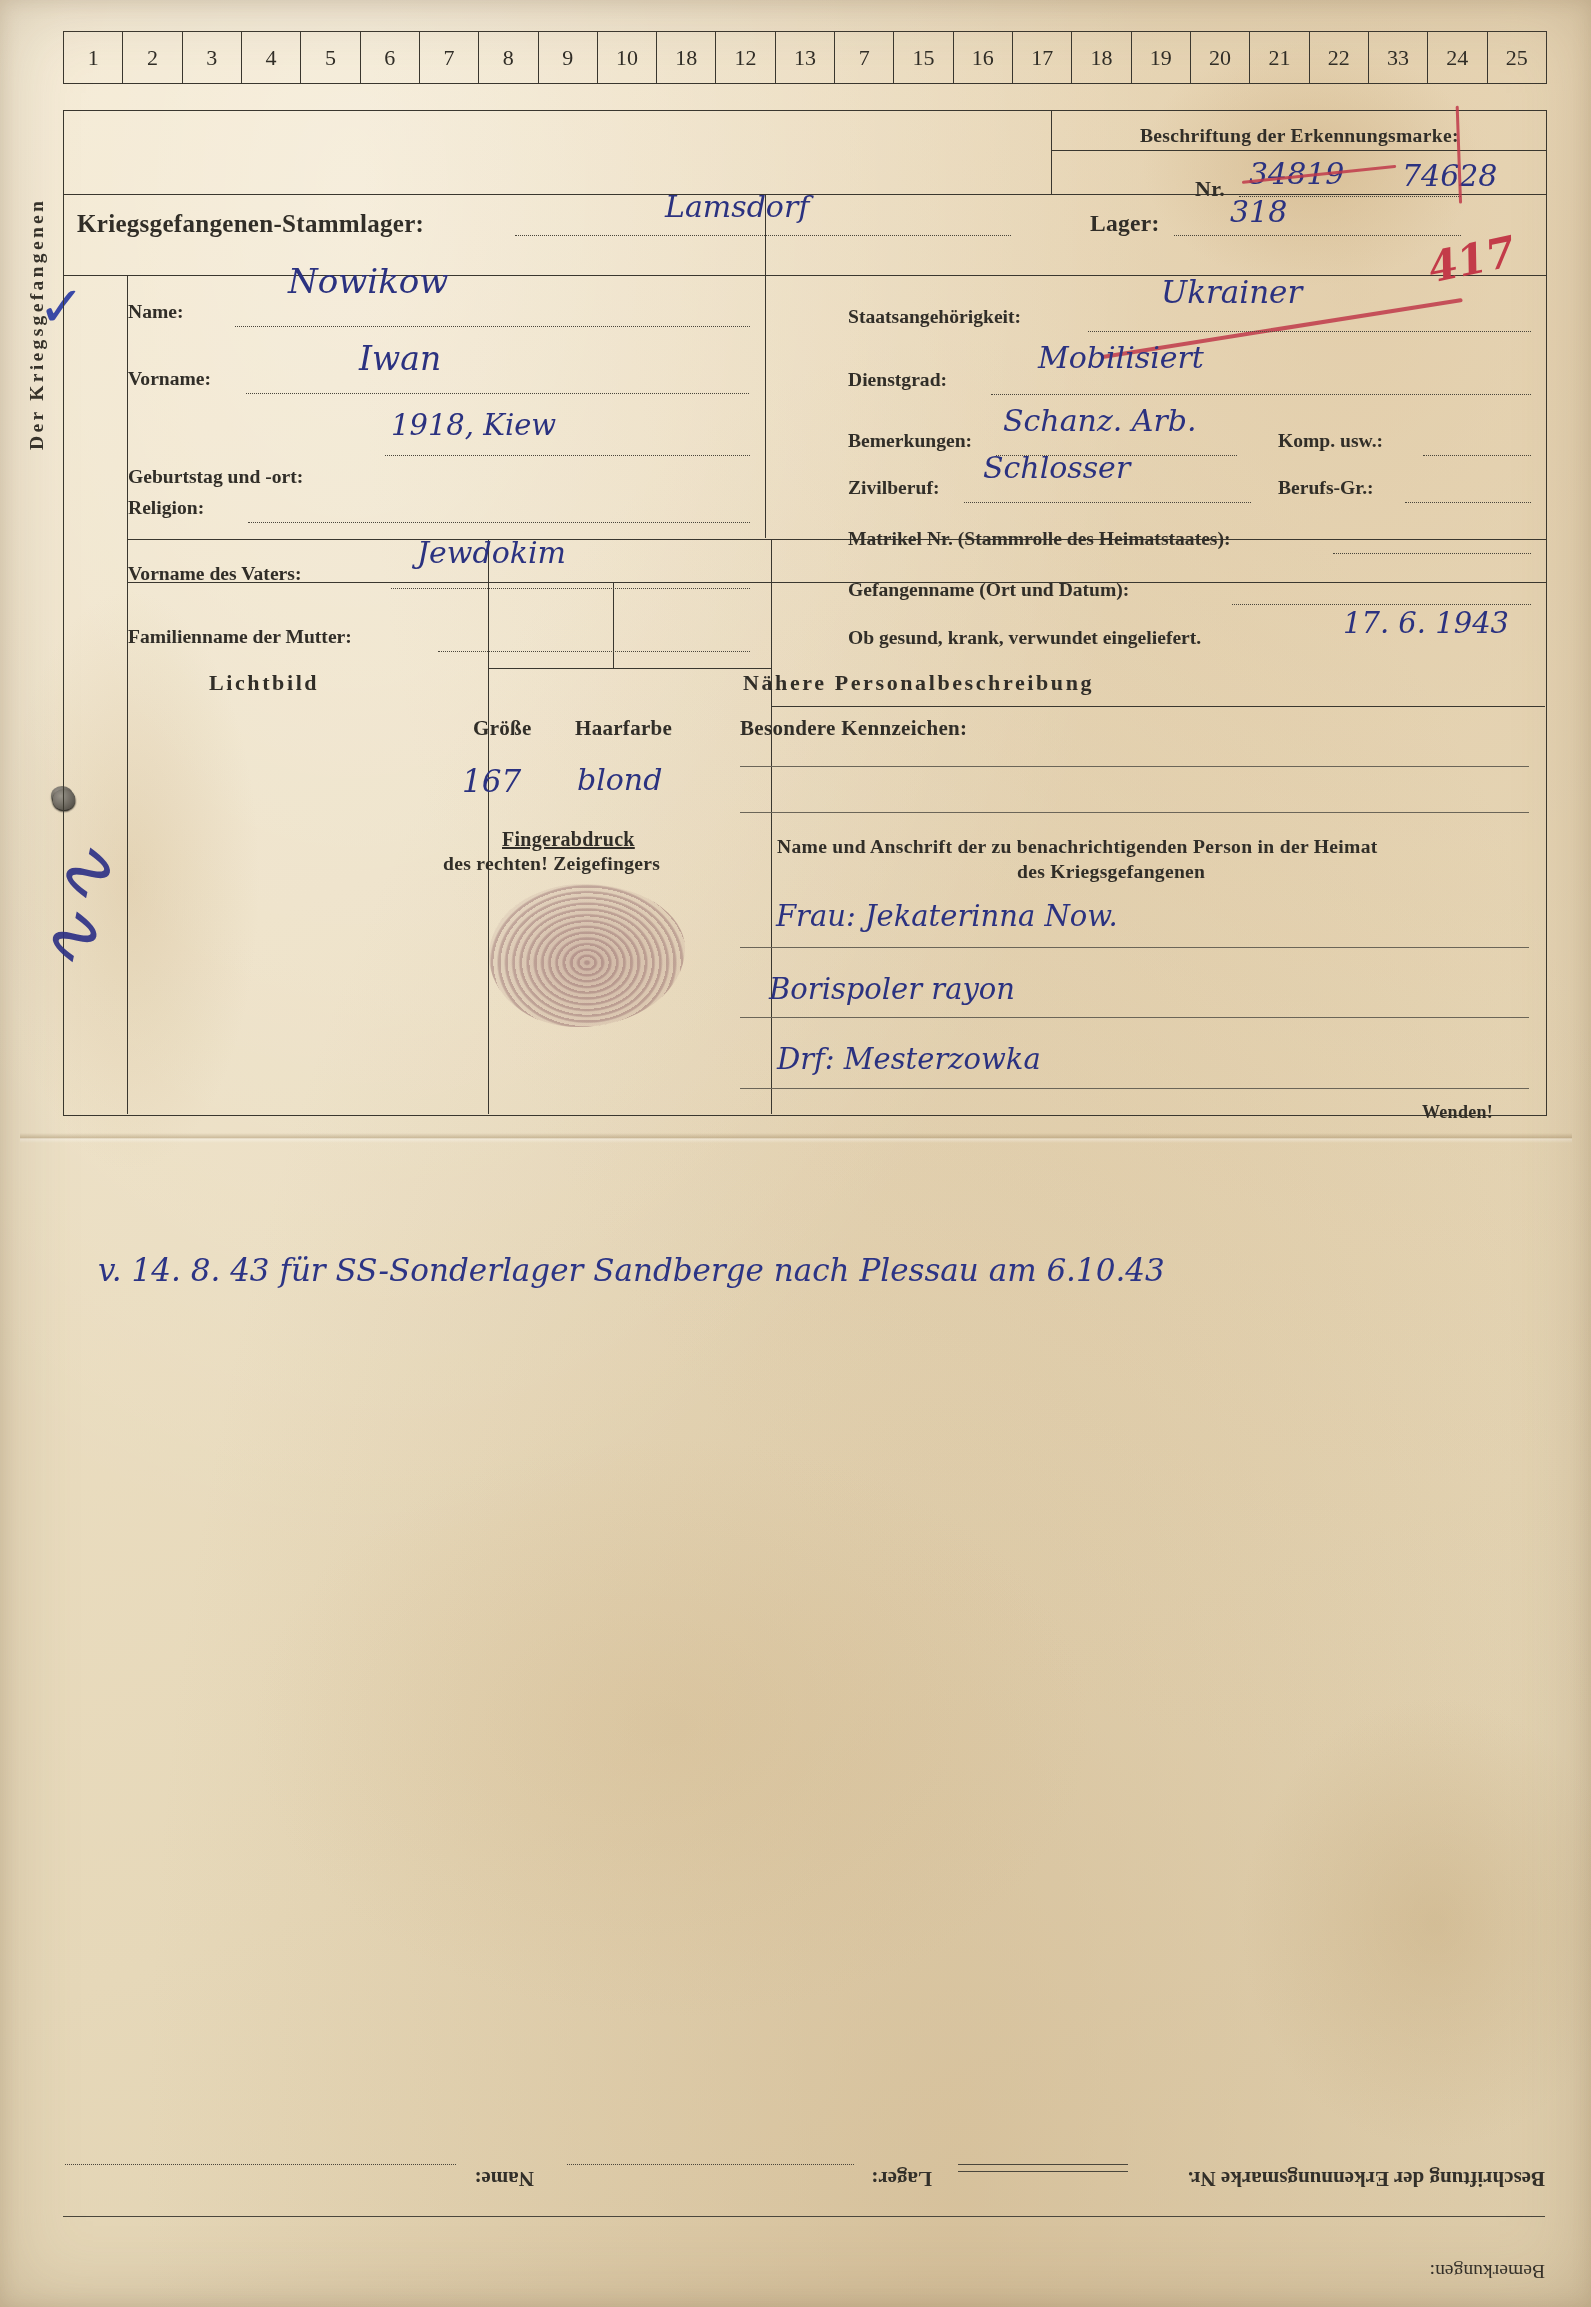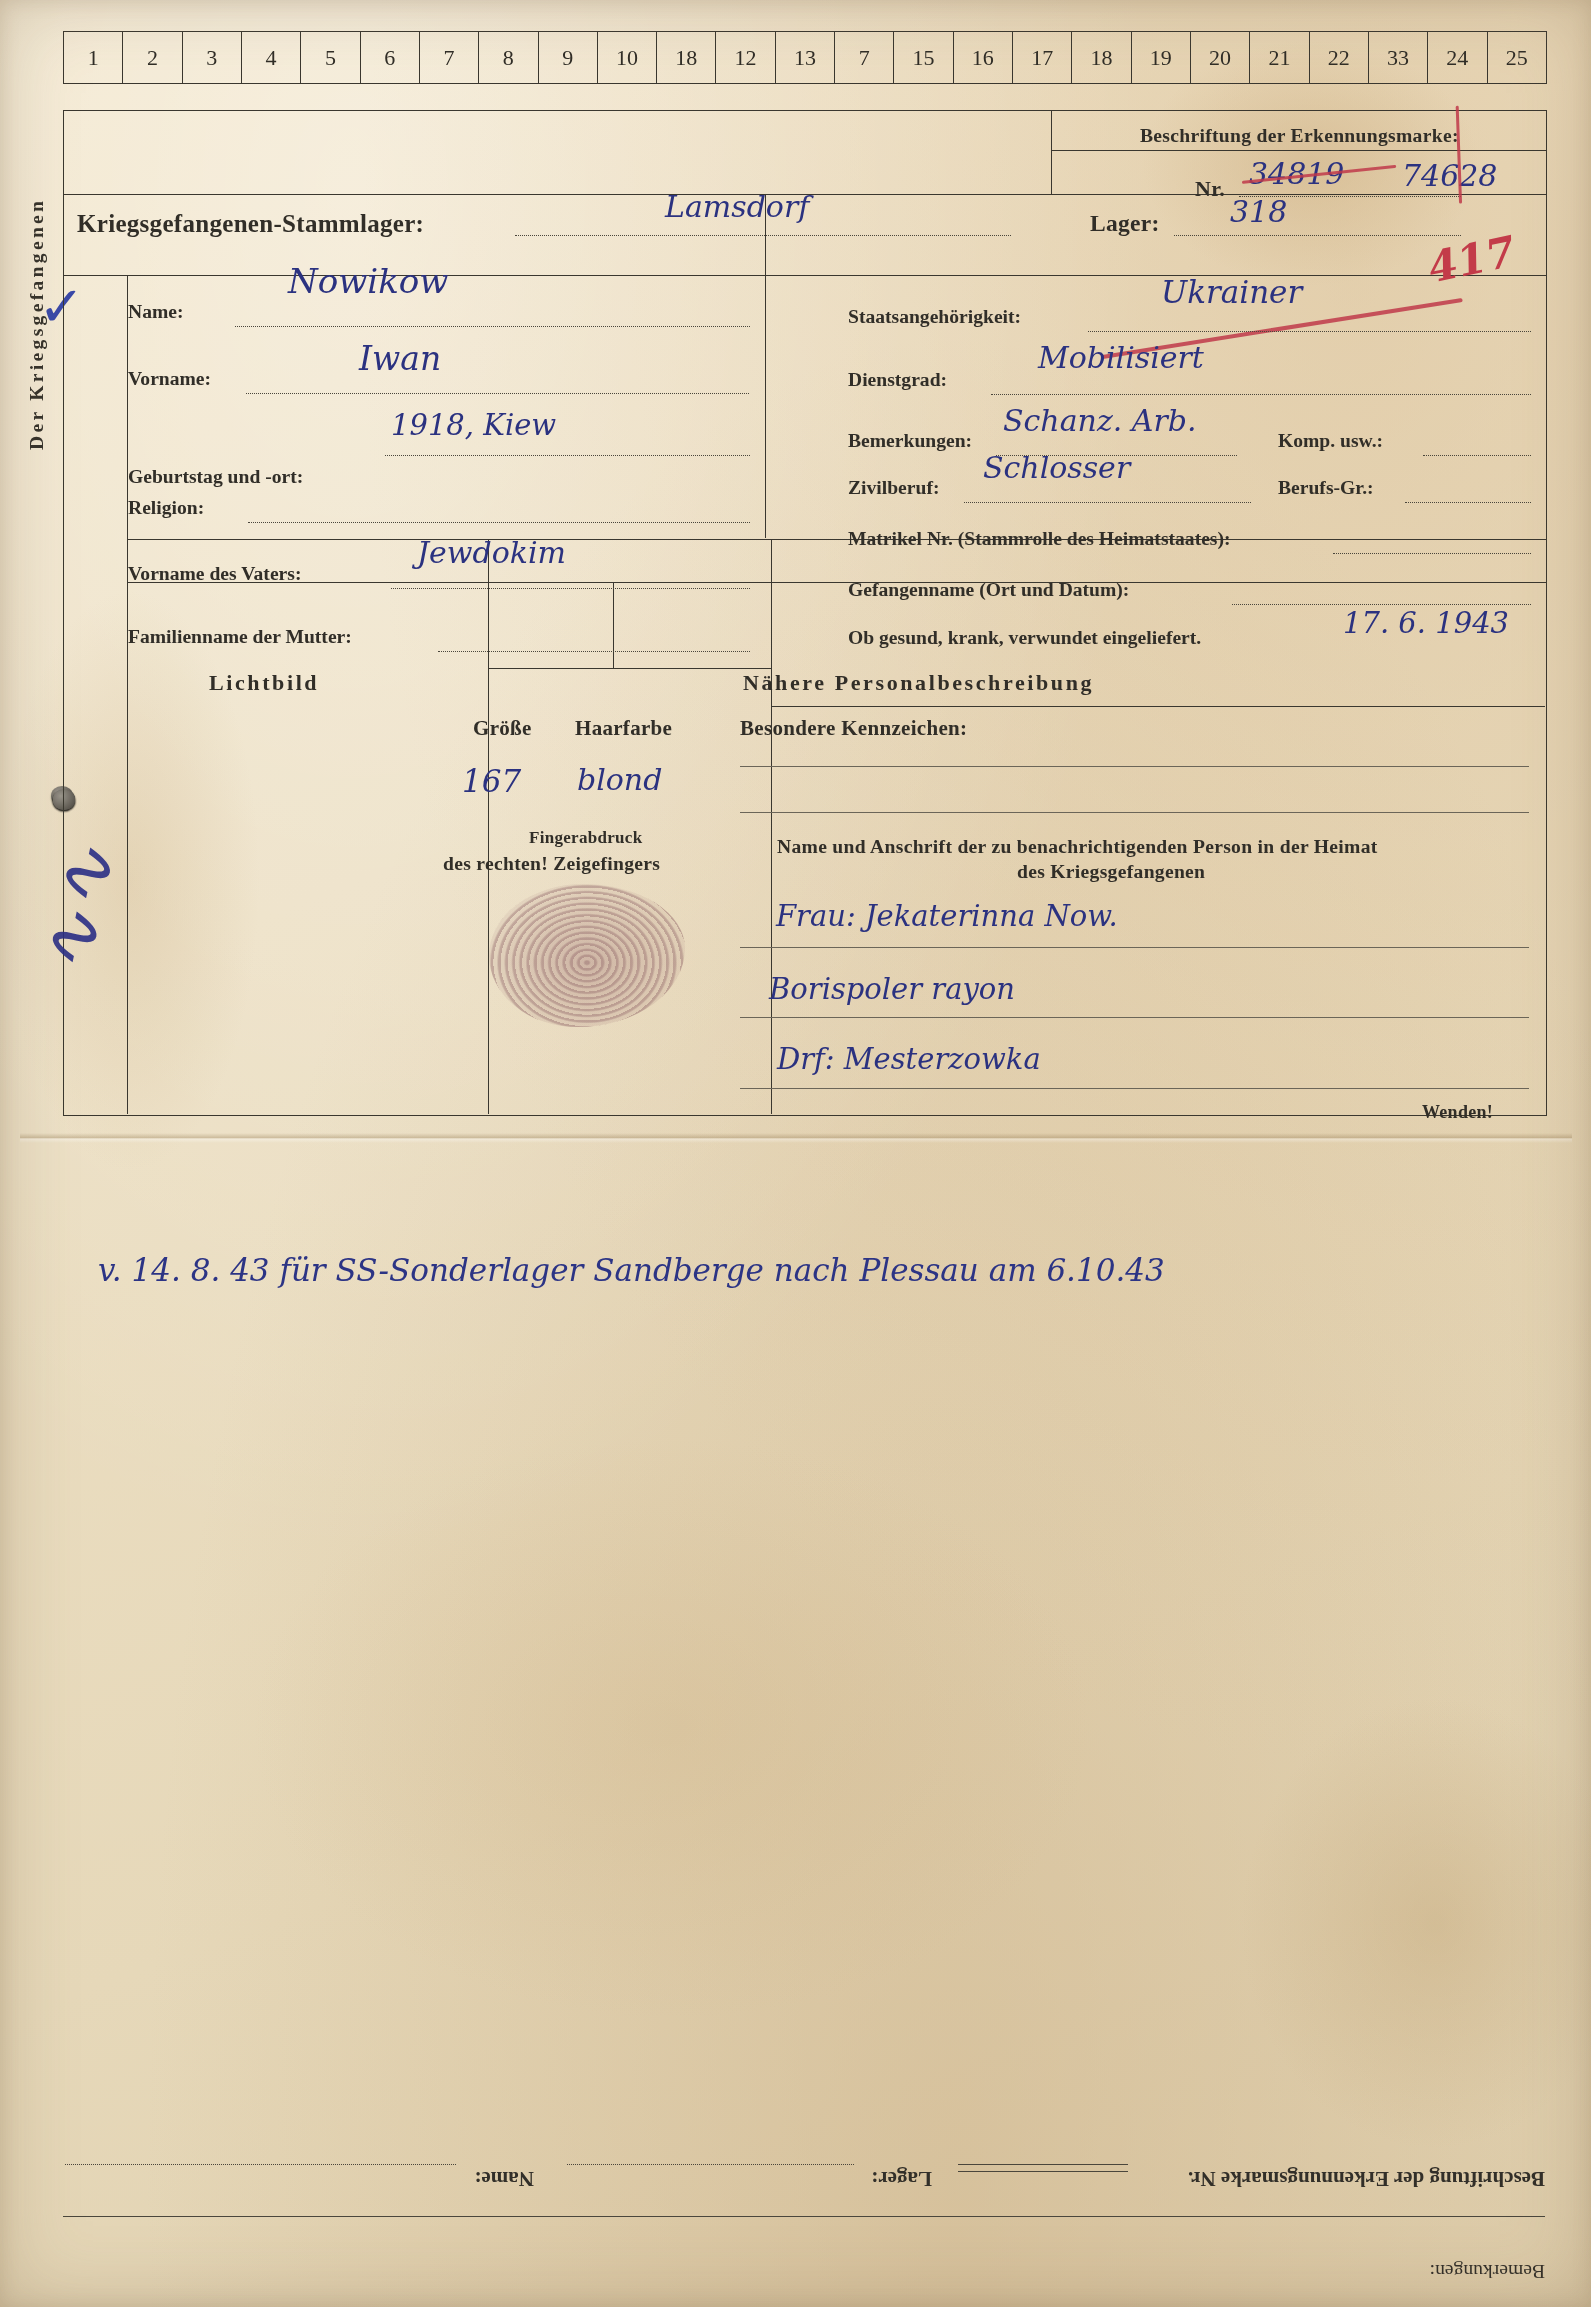--- a/index.html
+++ b/index.html
@@ -396,21 +396,21 @@
 
   <div class="lbl frak" style="left:209px;top:670px;font-size:22px;letter-spacing:2.6px;">Lichtbild</div>
   <div class="lbl frak" style="left:743px;top:670px;font-size:22px;letter-spacing:2.6px;">Nähere Personalbeschreibung</div>
 
   <div class="lbl frak" style="left:473px;top:716px;font-size:21px;">Größe</div>
   <div class="lbl frak" style="left:575px;top:716px;font-size:21px;">Haarfarbe</div>
 
   <div class="hw hw-md" style="left:462px;top:763px;font-size:31px;">167</div>
   <div class="hw hw-md" style="left:577px;top:762px;font-size:30px;">blond</div>
 
-  <div class="lbl frak" style="left:529px;top:828px;font-size:17px;">Fingerabdruck</div>
+  <div class="lbl frak" style="left:502px;top:828px;font-size:20px;text-decoration:underline;">Fingerabdruck</div>
   <div class="lbl frak" style="left:443px;top:853px;font-size:19.6px;">des rechten! Zeigefingers</div>
 
   <div class="fingerprint"></div>
 
   <div class="lbl frak" style="left:740px;top:716px;font-size:21px;">Besondere Kennzeichen:</div>
   <div class="solidline" style="left:740px;top:766px;width:789px;"></div>
   <div class="solidline" style="left:740px;top:812px;width:789px;"></div>
 
   <div class="lbl frak" style="left:777px;top:836px;font-size:19.6px;">Name und Anschrift der zu benachrichtigenden Person in der Heimat</div>
   <div class="lbl frak" style="left:1017px;top:861px;font-size:19.6px;">des Kriegsgefangenen</div>

